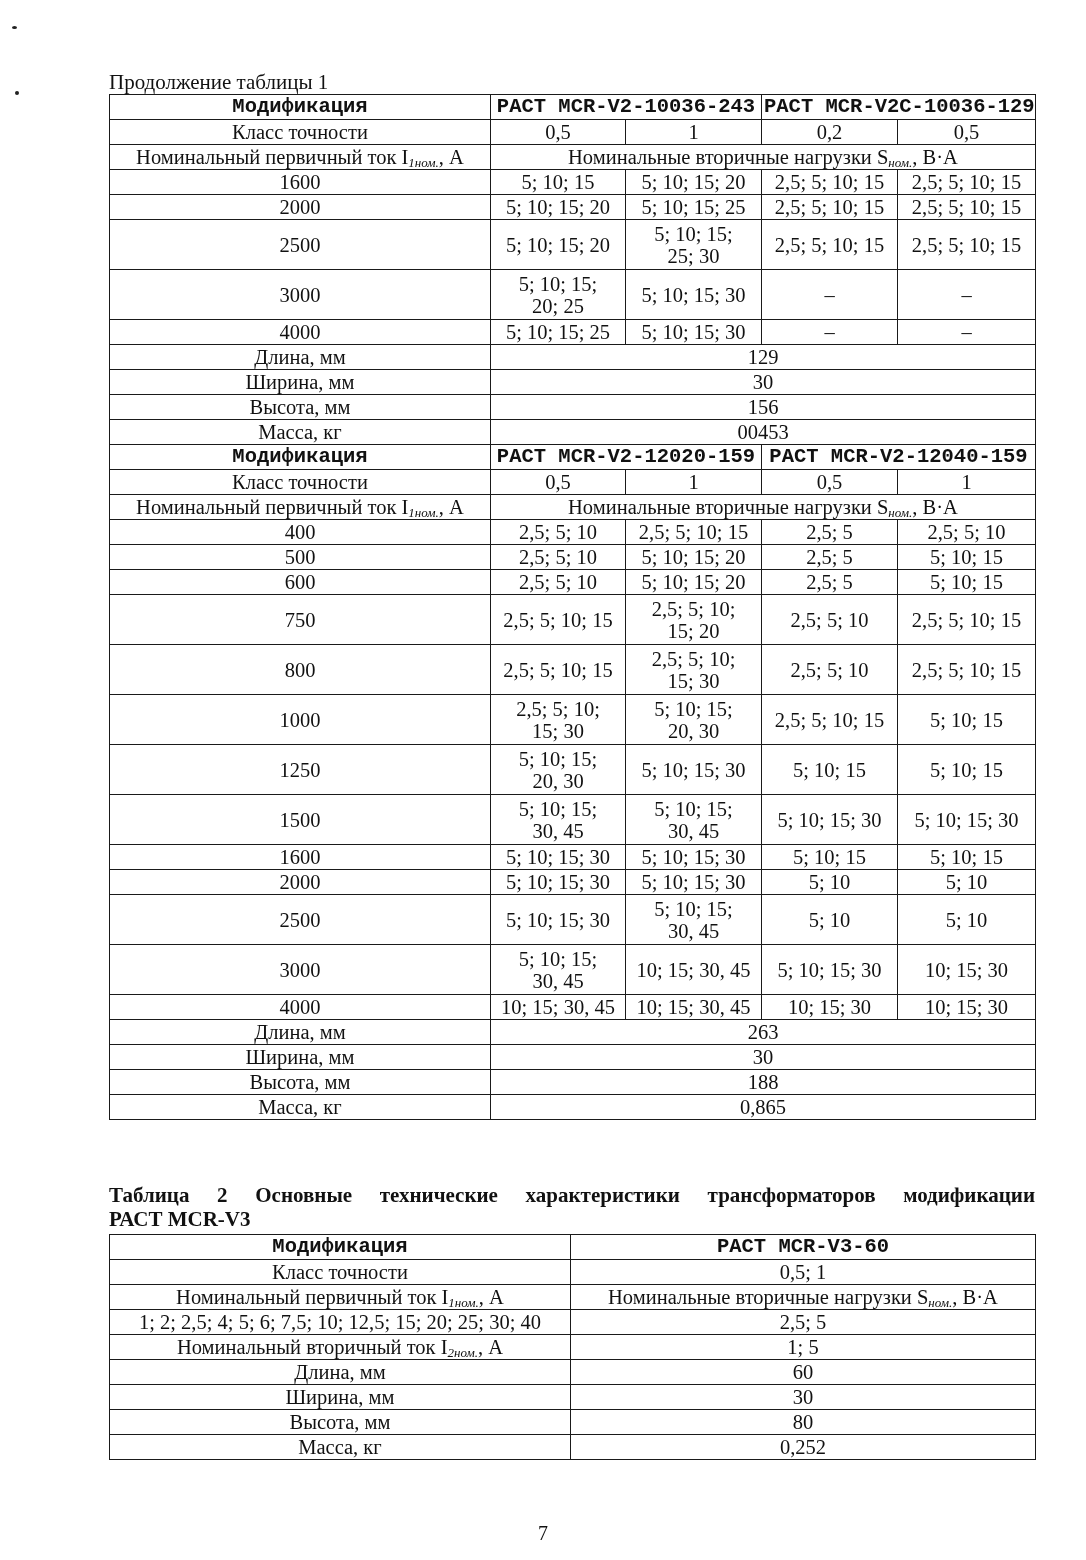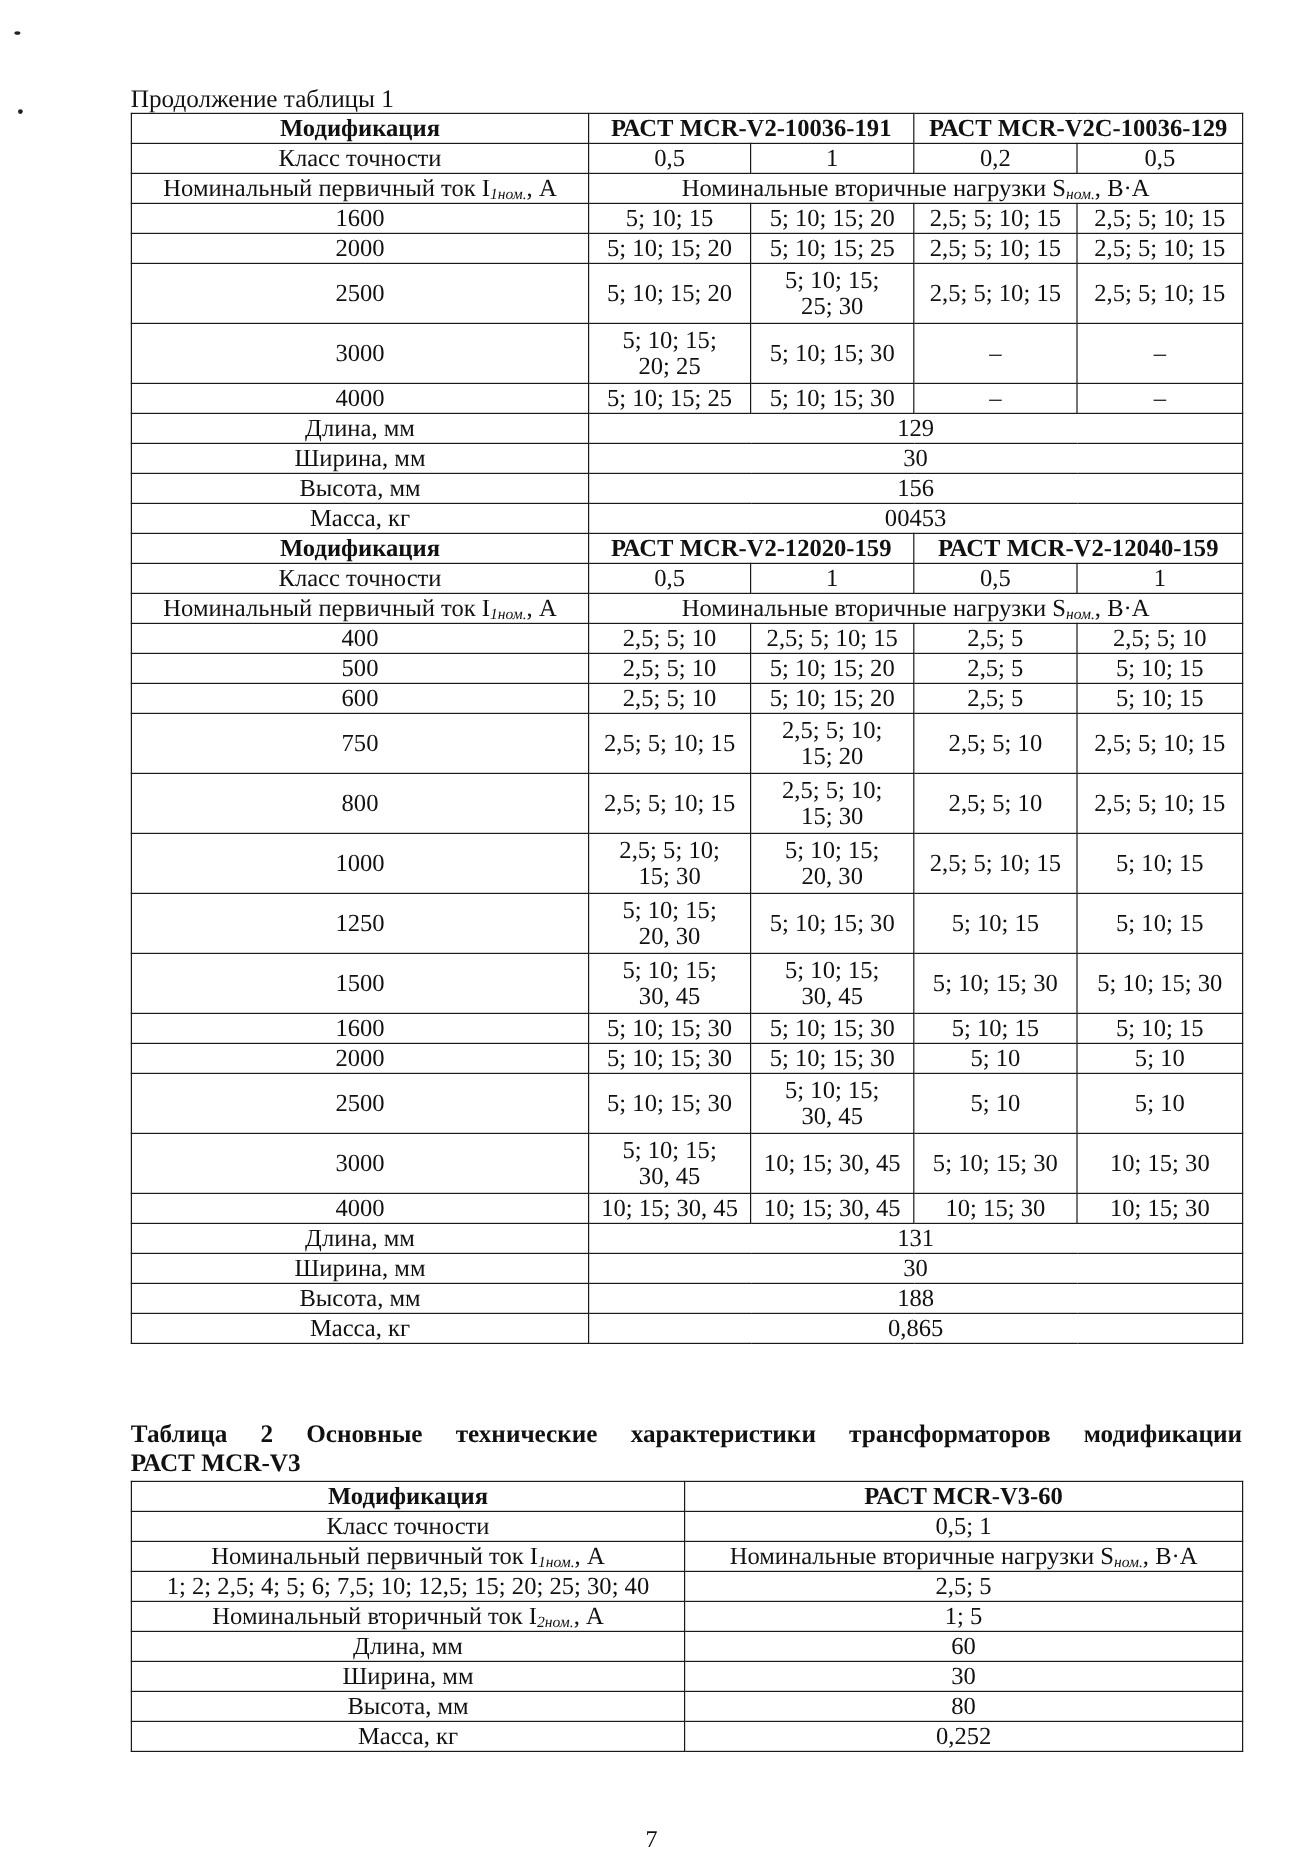--- a/index.html
+++ b/index.html
@@ -12,21 +12,21 @@
     position: absolute; left: 109px; top: 70px; font-size: 21px; line-height: 24px;
   }
   table {
     border-collapse: collapse; position: absolute; table-layout: fixed;
     font-size: 20.5px; line-height: 22px;
   }
   td {
     border: 1.5px solid #1a1a1a; text-align: center; vertical-align: middle;
     padding: 0 2px; white-space: nowrap;
   }
-  td.b { font-weight: bold; }
+  td.b { font-weight: bold; font-family: Liberation Mono, monospace; }
   td.wrap { white-space: normal; line-height: 22px; text-align: center; }
   .r1 td { height: 24px; }
   .r2 td { height: 49px; }
   sub { font-size: 13px; vertical-align: -3px; line-height: 0; font-style: italic; }
   #t1 { left: 109px; top: 94px; width: 926px; }
   #t2 { left: 109px; top: 1234px; width: 926px; }
   .t2cap {
     position: absolute; left: 109px; top: 1183px; width: 926px;
     font-size: 21px; line-height: 24px; text-align: justify; text-align-last: left; font-weight: bold;
   }
@@ -45,21 +45,21 @@
   <colgroup>
     <col style="width:381px">
       <col style="width:135px">
       <col style="width:136px">
       <col style="width:136px">
       <col style="width:138px">
   </colgroup>
   <tbody id="t1body">
       <tr class="r1">
         <td class="b">Модификация</td>
-        <td class="b" colspan="2">РАСТ MCR-V2-10036-191</td>
+        <td class="b" colspan="2">РАСТ MCR-V2-10036-243</td>
         <td class="b" colspan="2">РАСТ MCR-V2C-10036-129</td>
       </tr>
       <tr class="r1">
         <td>Класс точности</td>
         <td>0,5</td>
         <td>1</td>
         <td>0,2</td>
         <td>0,5</td>
       </tr>
       <tr class="r1">
@@ -219,21 +219,21 @@
       </tr>
       <tr class="r1">
         <td>4000</td>
         <td>10; 15; 30, 45</td>
         <td>10; 15; 30, 45</td>
         <td>10; 15; 30</td>
         <td>10; 15; 30</td>
       </tr>
       <tr class="r1">
         <td>Длина, мм</td>
-        <td colspan="4">131</td>
+        <td colspan="4">263</td>
       </tr>
       <tr class="r1">
         <td>Ширина, мм</td>
         <td colspan="4">30</td>
       </tr>
       <tr class="r1">
         <td>Высота, мм</td>
         <td colspan="4">188</td>
       </tr>
       <tr class="r1">

